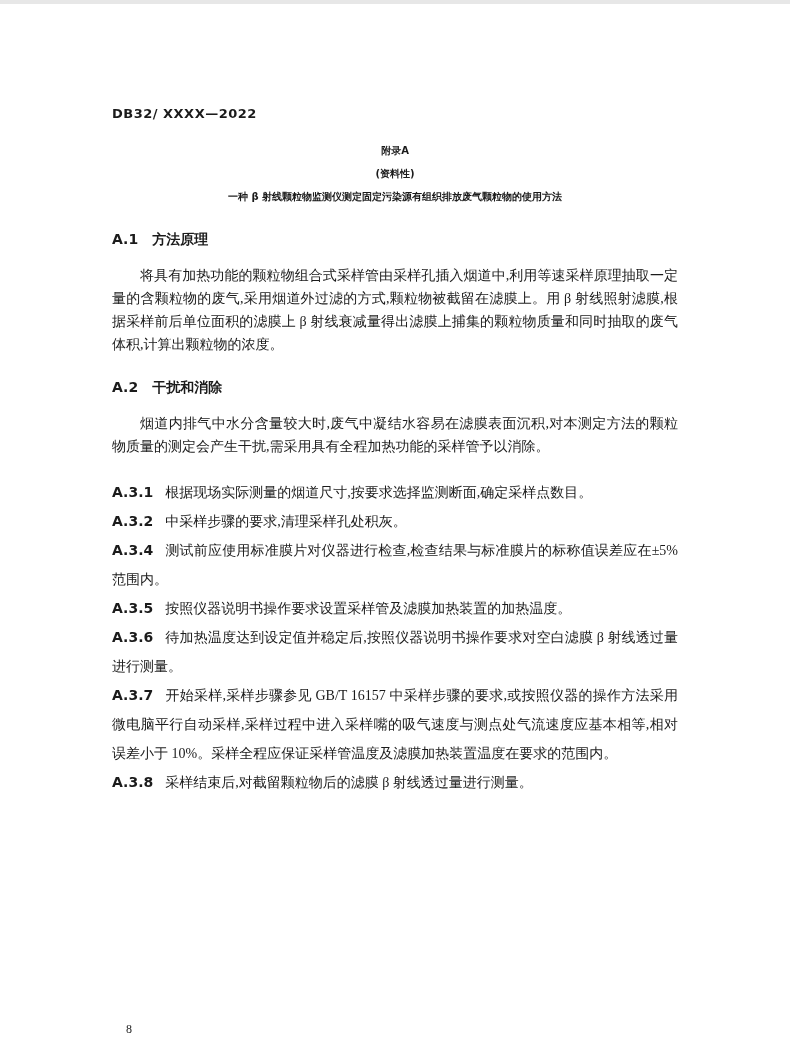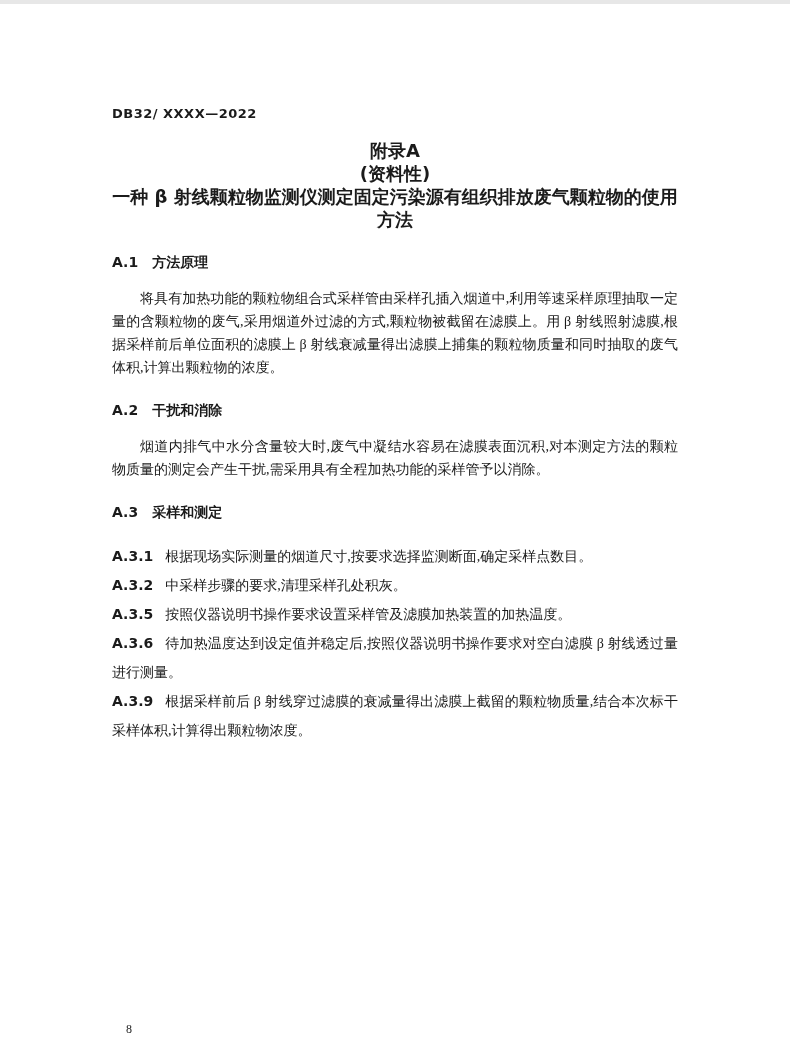--- a/index.html
+++ b/index.html
@@ -33,21 +33,21 @@
     line-height: 19px;
     letter-spacing: 0.5px;
   }
   .appendix-head {
     margin-top: 16px;
     text-align: center;
     font-family: "DejaVu Sans", "Liberation Sans", sans-serif;
     font-weight: 700;
   }
   .appendix-label, .appendix-class, .appendix-title {
-    font-size: 18px;
+    font-size: 10px;
     line-height: 23px;
     text-align: center;
   }
   .section-heading {
     margin-top: 21px;
     font-family: "DejaVu Sans", "Liberation Sans", sans-serif;
     font-weight: 700;
     font-size: 14px;
     line-height: 20px;
   }
@@ -102,27 +102,26 @@
     </div>
 
     <div class="section">
       <div class="section-heading">
         <span class="sec-num">A.2</span><span>干扰和消除</span>
       </div>
       <p class="para">烟道内排气中水分含量较大时,废气中凝结水容易在滤膜表面沉积,对本测定方法的颗粒物质量的测定会产生干扰,需采用具有全程加热功能的采样管予以消除。</p>
     </div>
 
     <div class="section">
-      <div class="section-heading">
-        <span class="sec-num">A.3</span><span>采样和测定</span>
-      </div>
       <div class="items">
         <p class="item"><span class="item-num">A.3.1</span><span>根据现场实际测量的烟道尺寸,按要求选择监测断面,确定采样点数目。</span></p>
         <p class="item"><span class="item-num">A.3.2</span><span>中采样步骤的要求,清理采样孔处积灰。</span></p>
+        <p class="item"><span class="item-num">A.3.4</span><span>测试前应使用标准膜片对仪器进行检查,检查结果与标准膜片的标称值误差应在±5%范围内。</span></p>
         <p class="item"><span class="item-num">A.3.5</span><span>按照仪器说明书操作要求设置采样管及滤膜加热装置的加热温度。</span></p>
         <p class="item"><span class="item-num">A.3.6</span><span>待加热温度达到设定值并稳定后,按照仪器说明书操作要求对空白滤膜 β 射线透过量进行测量。</span></p>
-        <p class="item"><span class="item-num">A.3.9</span><span>根据采样前后 β 射线穿过滤膜的衰减量得出滤膜上截留的颗粒物质量,结合本次标干采样体积,计算得出颗粒物浓度。</span></p>
+        <p class="item"><span class="item-num">A.3.7</span><span>开始采样,采样步骤参见 GB/T 16157 中采样步骤的要求,或按照仪器的操作方法采用微电脑平行自动采样,采样过程中进入采样嘴的吸气速度与测点处气流速度应基本相等,相对误差小于 10%。采样全程应保证采样管温度及滤膜加热装置温度在要求的范围内。</span></p>
+        <p class="item"><span class="item-num">A.3.8</span><span>采样结束后,对截留颗粒物后的滤膜 β 射线透过量进行测量。</span></p>
       </div>
     </div>
   </div>
 
   <div class="page-number">8</div>
 </div>
 
 </body></html>

